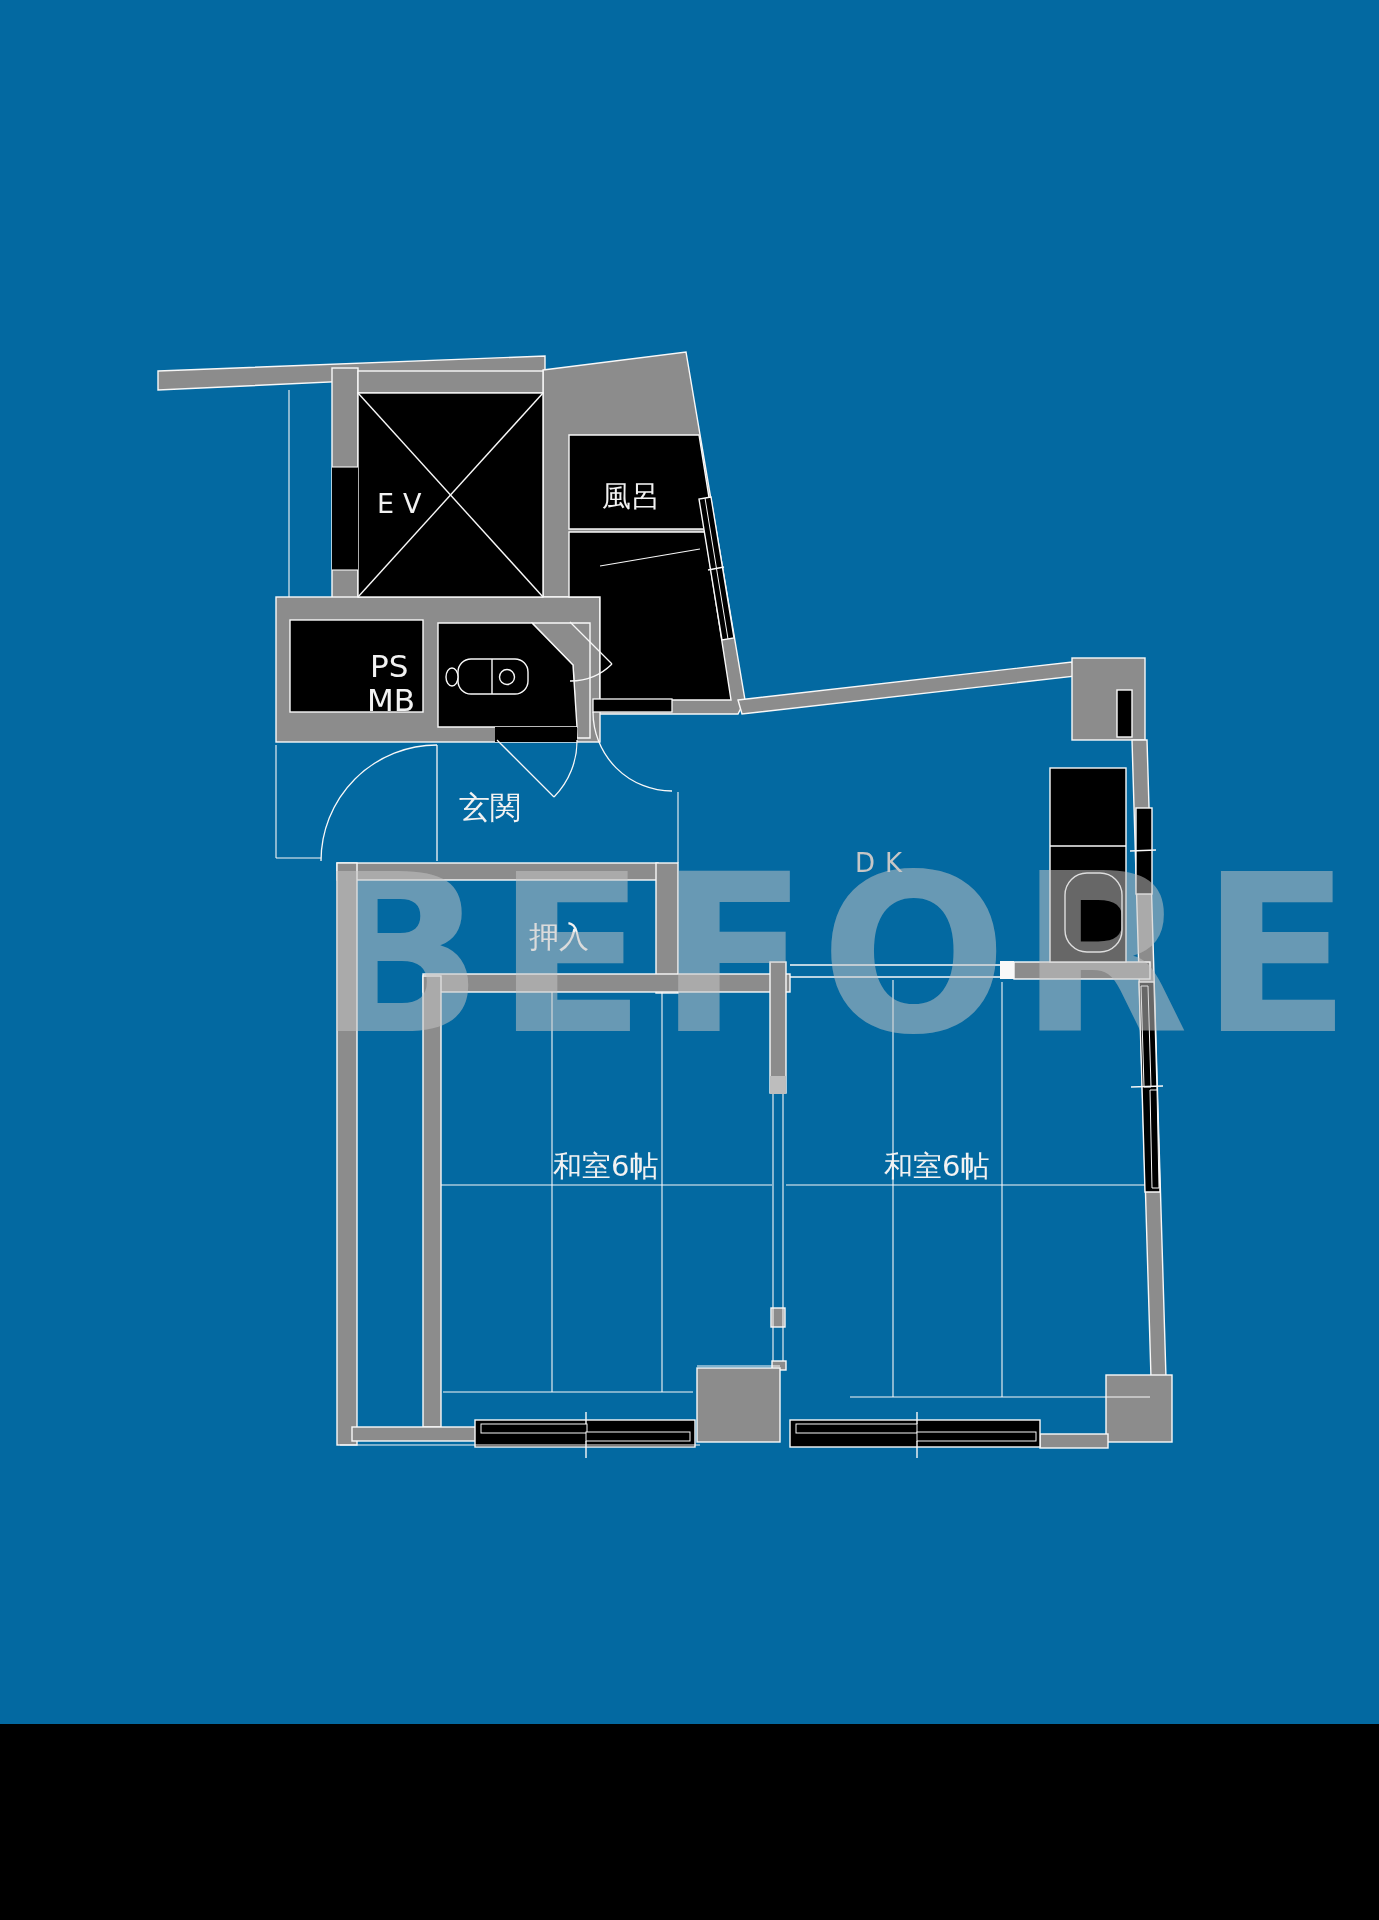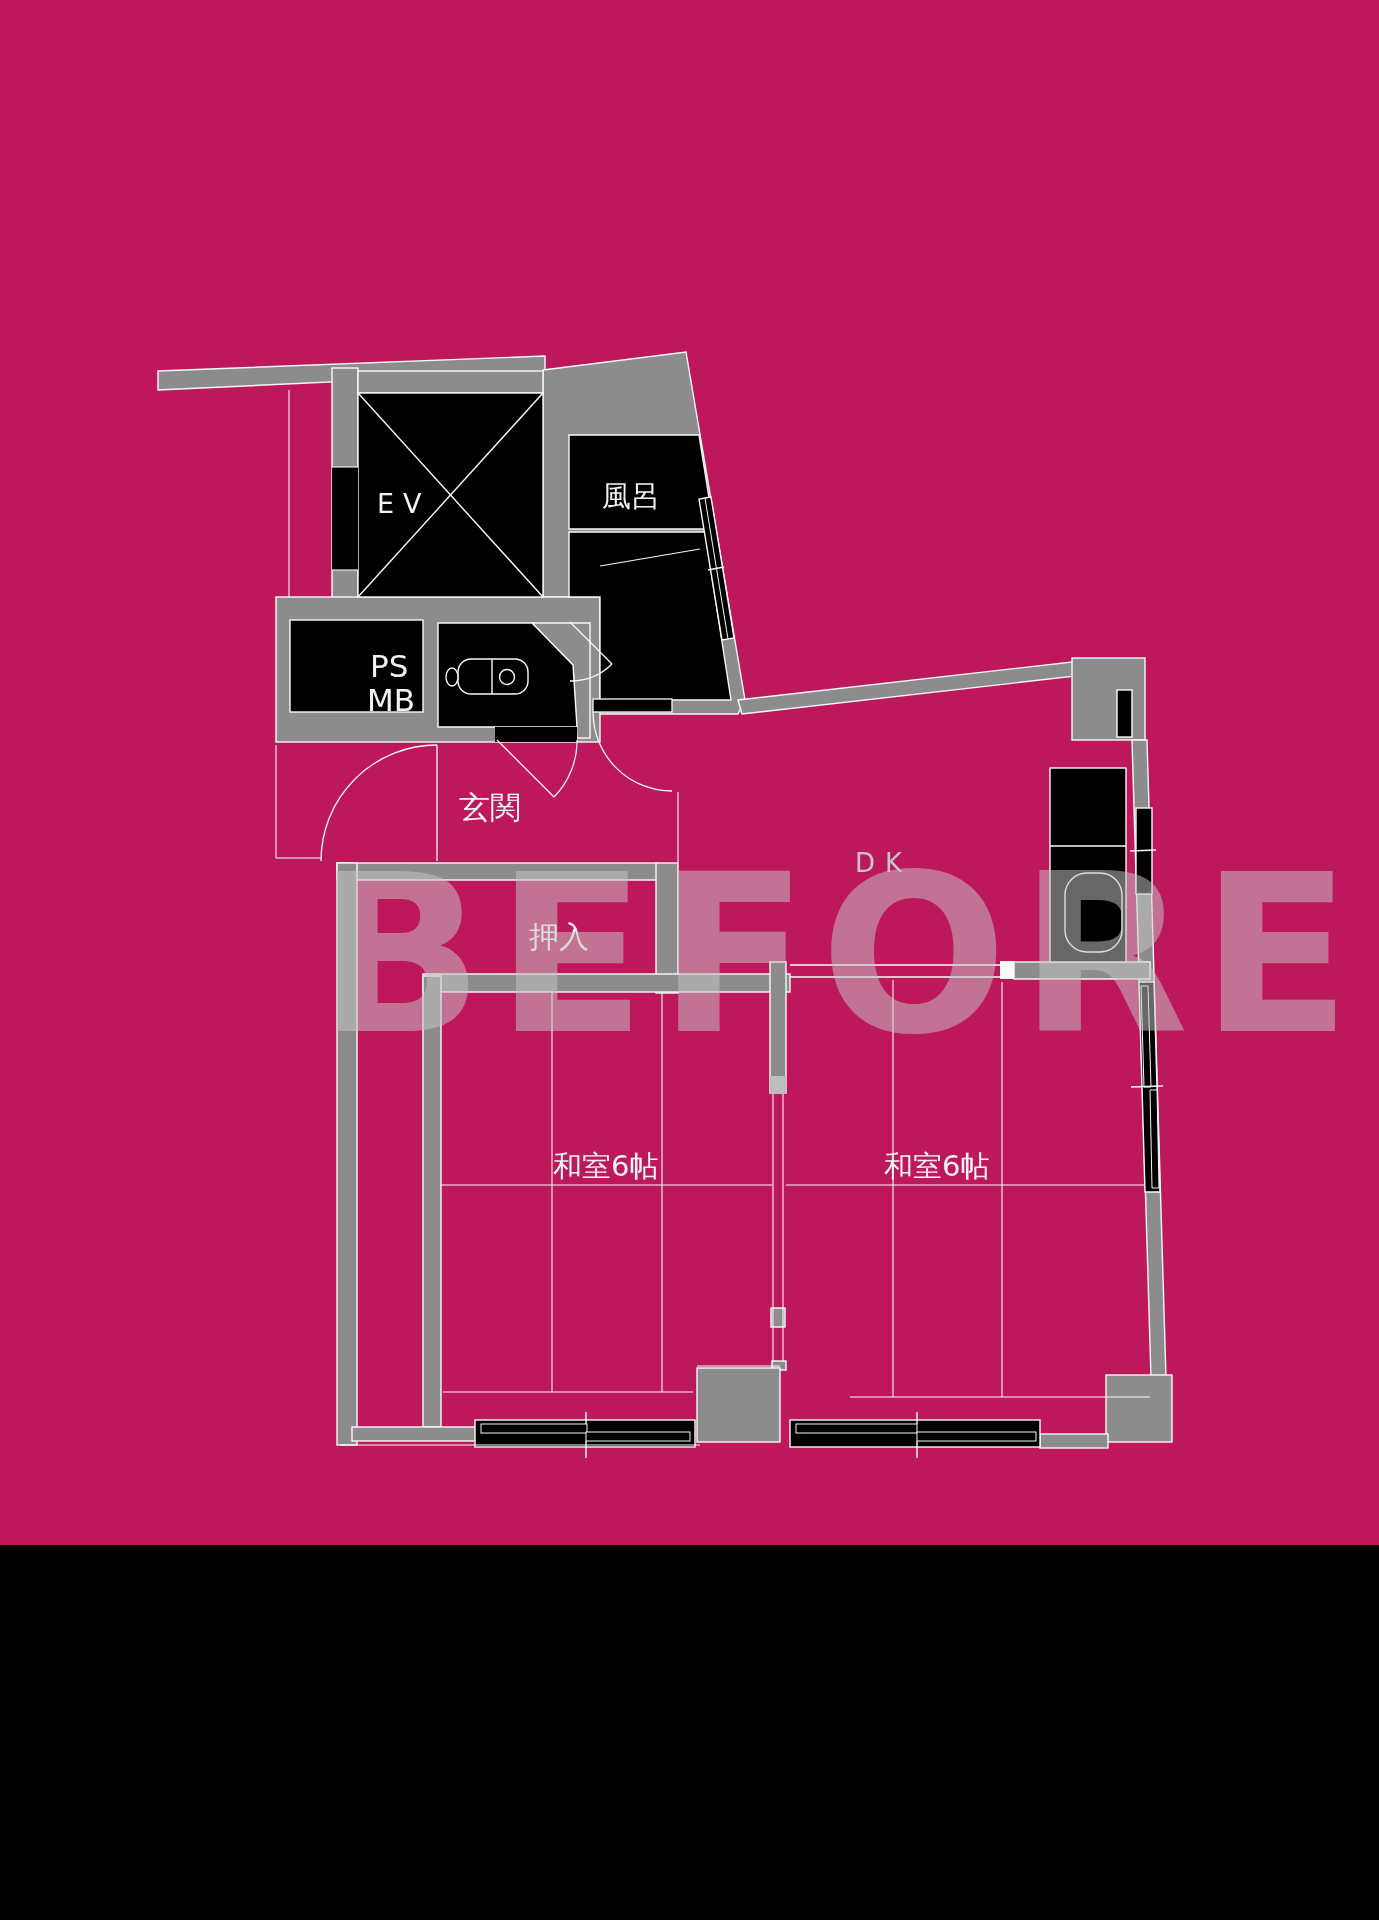--- a/index.html
+++ b/index.html
@@ -1,17 +1,17 @@
 <!DOCTYPE html>
 <html><head>
 <meta charset="utf-8">
 <style>
   html,body{margin:0;padding:0;background:#000;}
   .stage{
-    position:relative;width:1379px;height:1545px;background:#be185d;
+    position:relative;width:1379px;height:1724px;background:#0369a1;
     overflow:hidden;font-family:"DejaVu Sans", sans-serif;
   }
   .stage svg{position:absolute;left:0;top:0;}
   .plan-label{fill:#f2f2f2;font-family:"DejaVu Sans", sans-serif;}
   .plan-label-dim{fill:#c6c6c6;font-family:"DejaVu Sans", sans-serif;}
   .watermark{
     position:absolute;left:316px;top:845px;
     font-size:220px;font-weight:bold;line-height:1;
     letter-spacing:12px;color:rgba(198,198,198,0.52);
     font-family:"DejaVu Sans", sans-serif;white-space:nowrap;

